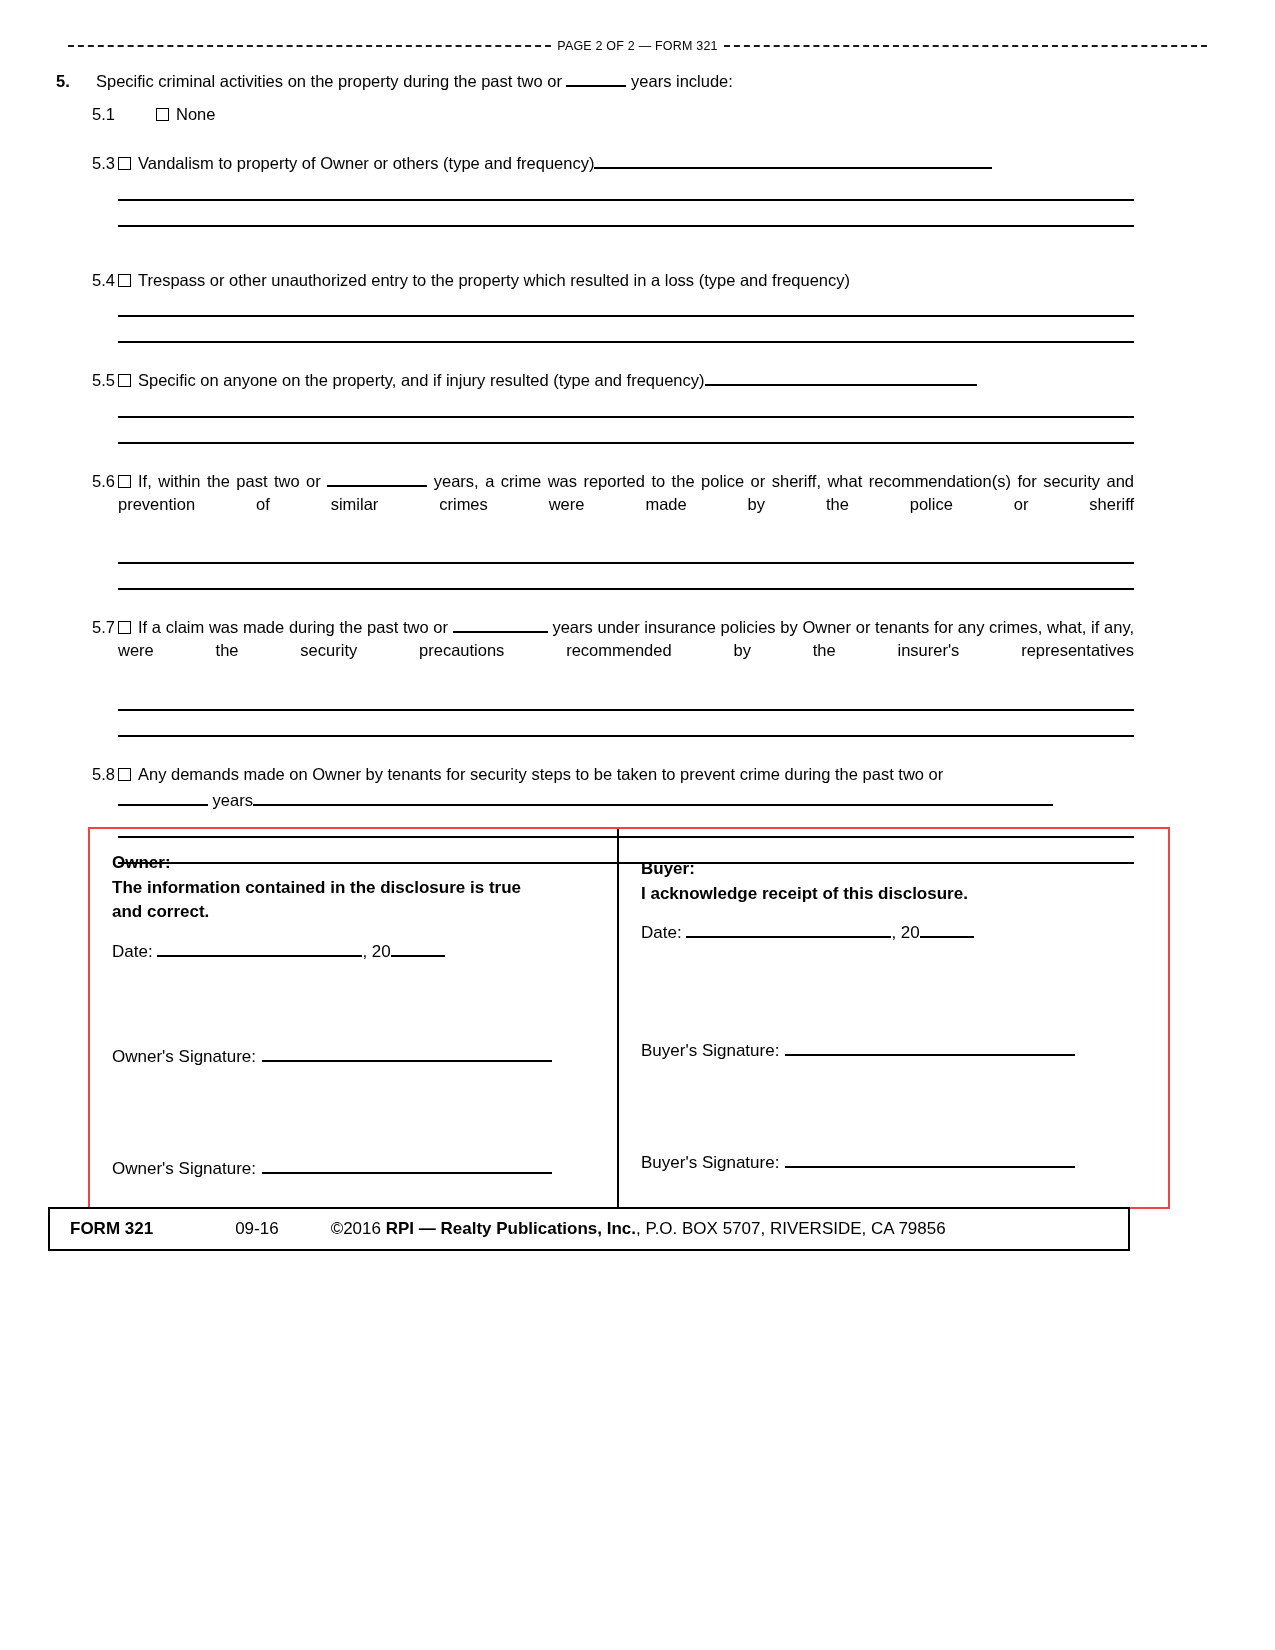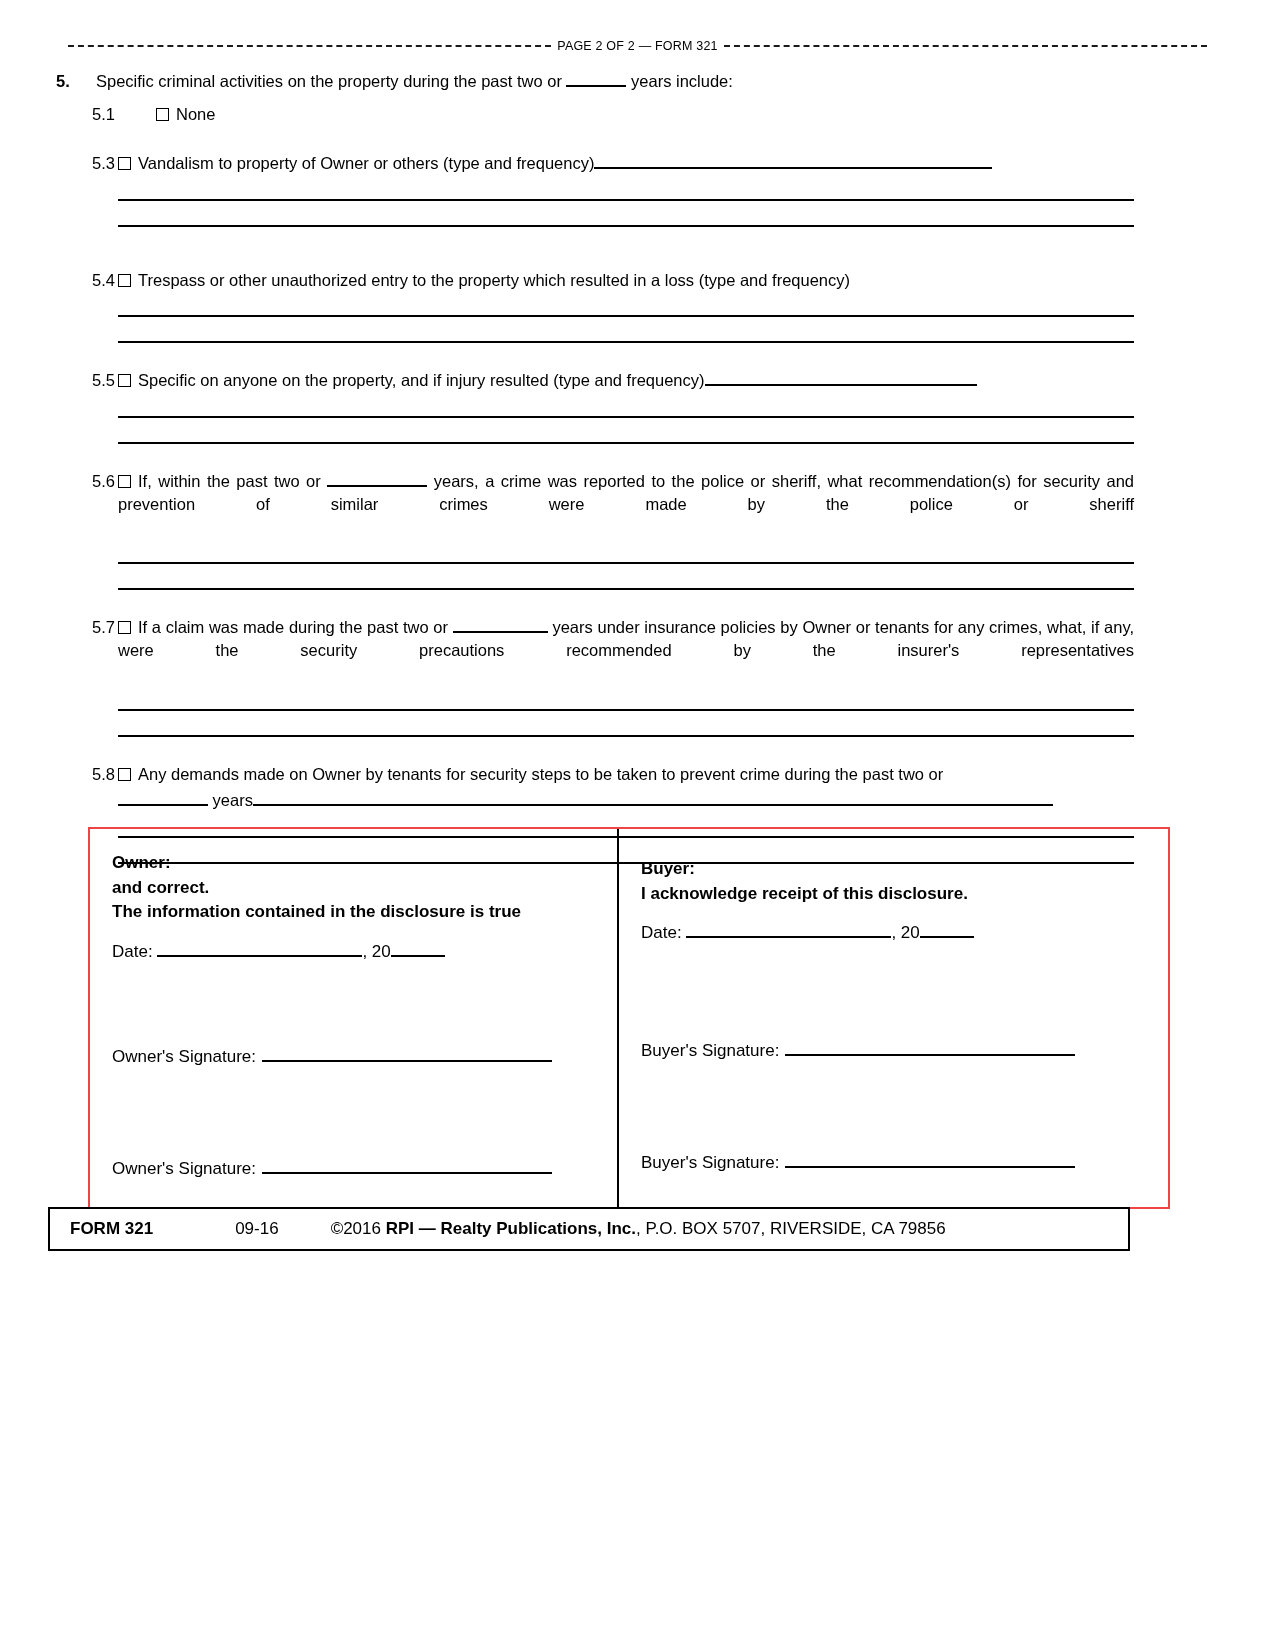--- a/index.html
+++ b/index.html
@@ -333,22 +333,22 @@
         <div class="rule"></div>
       </div>
     </div>
 
   </div>
 
   <div class="sigbox">
 
     <div class="sigcol left">
       <div class="sig-title">Owner:</div>
+      <div class="sig-sub">The information contained in the disclosure is true</div>
       <div class="sig-sub">and correct.</div>
-      <div class="sig-sub">The information contained in the disclosure is true</div>
       <div class="sig-date">
         <span>Date:</span>
         <span class="dateline"></span><span>, 20</span><span class="yearline"></span>
       </div>
       <div class="sig-row r1">
         <span class="lbl">Owner's Signature:</span><span class="sigline"></span>
       </div>
       <div class="sig-row r2">
         <span class="lbl">Owner's Signature:</span><span class="sigline"></span>
       </div>

